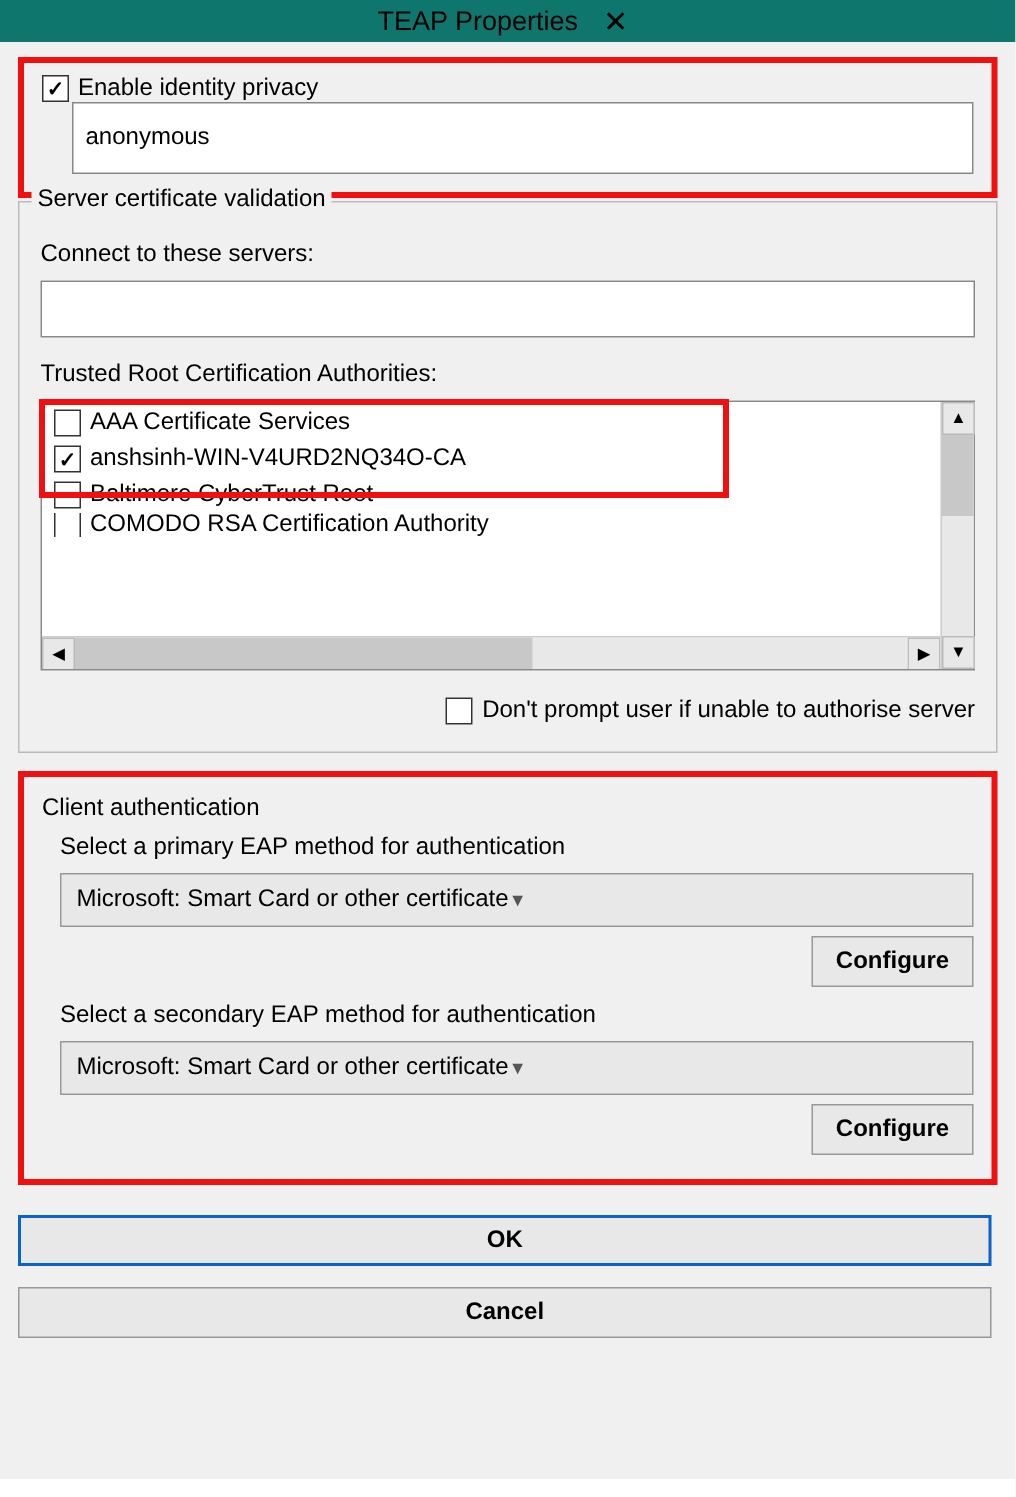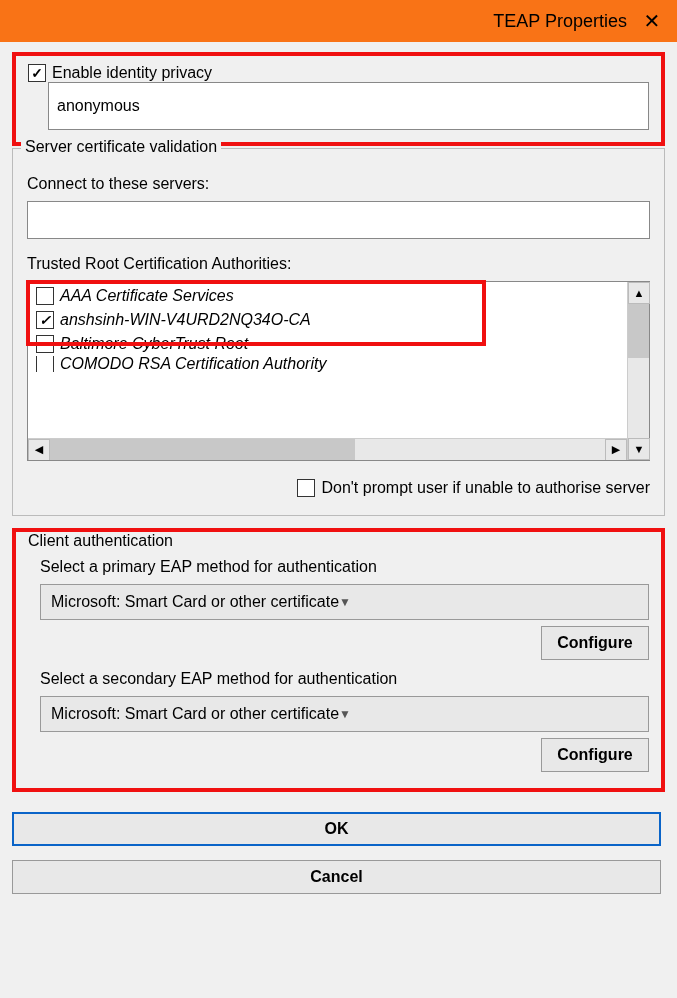--- a/index.html
+++ b/index.html
@@ -5,26 +5,26 @@
     * { box-sizing: border-box; font-family: 'Segoe UI', Tahoma, sans-serif; }
     body {
       margin: 0;
       background: #fff;
       width: 677px;
       height: 998px;
       font-size: 16px;
       color: #000;
     }
     .titlebar {
-      height: 42px;
-      display: flex;
-      align-items: center;
-      justify-content: flex-end;
+      height: 28px;
+      display: flex;
+      align-items: center;
+      justify-content: center;
       padding-left: 10px;
-      background: #f97316;
+      background: #0f766e;
     }
     .titlebar-title { font-size: 18px; }
     .close-btn {
       width: 50px;
       height: 40px;
       display: flex;
       align-items: center;
       justify-content: center;
       font-size: 20px;
       cursor: pointer;
@@ -112,21 +112,20 @@
       overflow: hidden;
       padding: 2px 4px;
     }
     .ca-item {
       display: flex;
       align-items: center;
       gap: 6px;
       padding: 3px 4px;
       font-size: 16px;
       white-space: nowrap;
-      font-style: italic;
     }
     .hscroll {
       height: 22px;
       background: #f0f0f0;
       border-top: 1px solid #ccc;
       display: flex;
       align-items: center;
     }
     .hscroll .arrow {
       width: 22px;
@@ -289,21 +288,21 @@
 
       <div class="ca-red-overlay" style="left:-2px; top:-2px; width:460px; height:66px;"></div>
     </div>
 
     <div class="chk-row" style="margin-bottom:4px;justify-content:flex-end;">
       <span class="chk"></span>
       <span>Don't prompt user if unable to authorise server</span>
     </div>
   </div>
 
-  <div class="highlight-box client-auth" style="padding-top:0;">
+  <div class="highlight-box client-auth" style="padding-top:12px;">
     <div style="margin-bottom:8px;">Client authentication</div>
 
     <div class="label" style="margin-left:12px;">Select a primary EAP method for authentication</div>
     <div style="margin-left:12px;">
       <div class="select">
         <span>Microsoft: Smart Card or other certificate</span>
         <span class="arrow-down">▼</span>
       </div>
       <div class="btn-row">
         <div class="btn">Configure</div>

